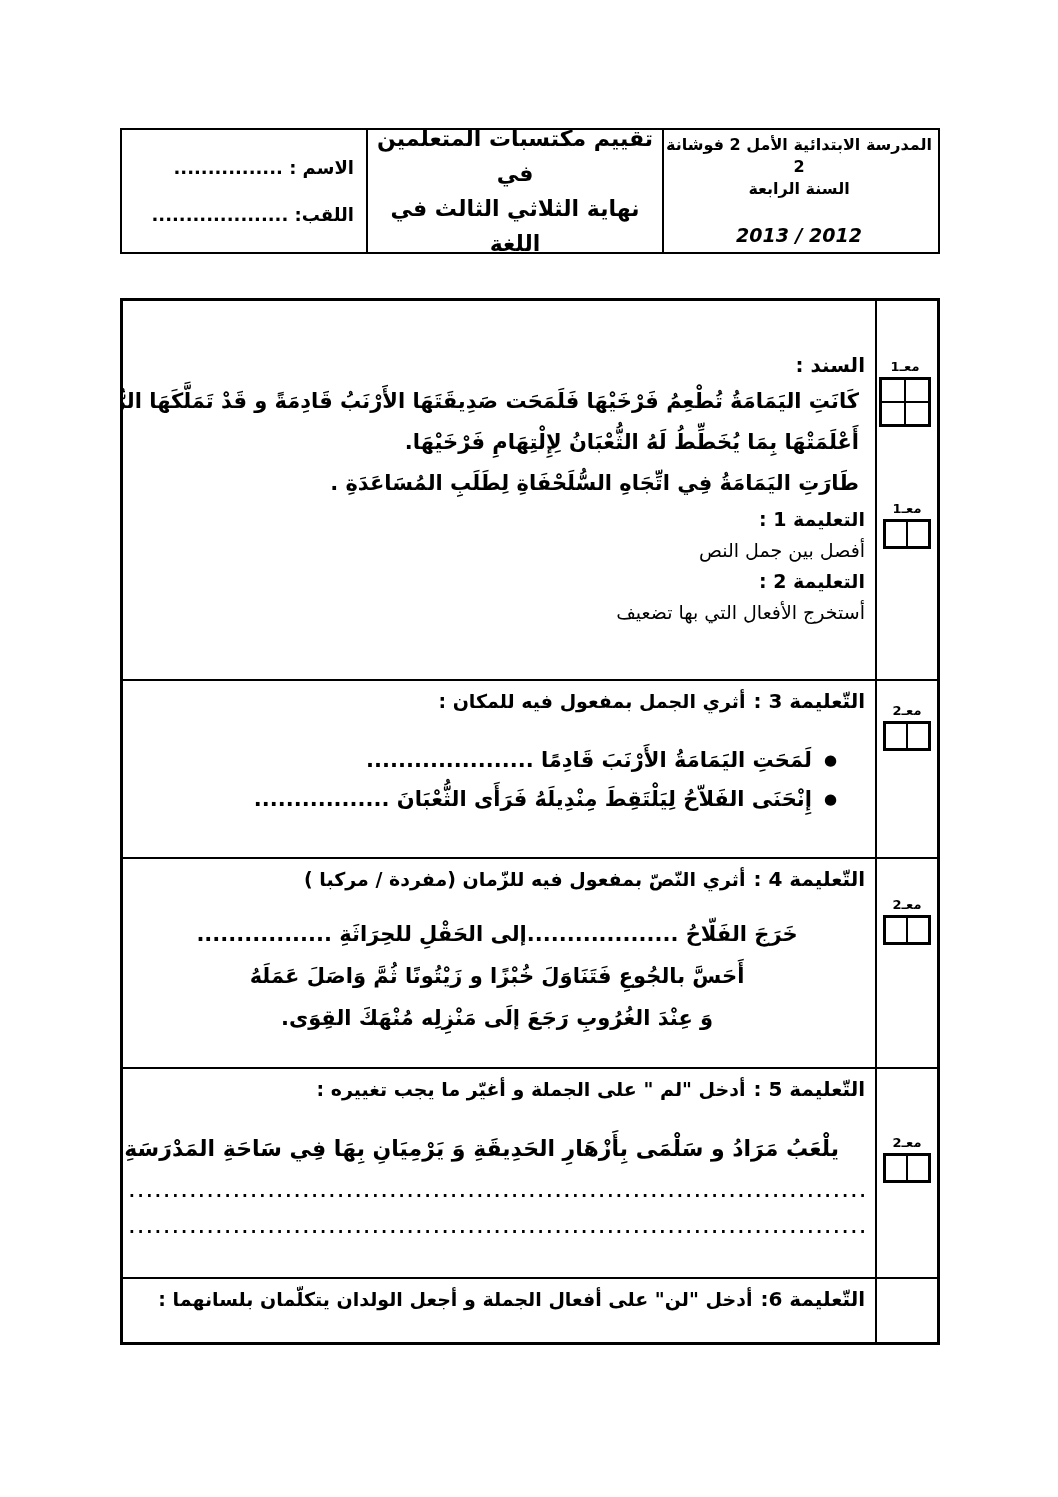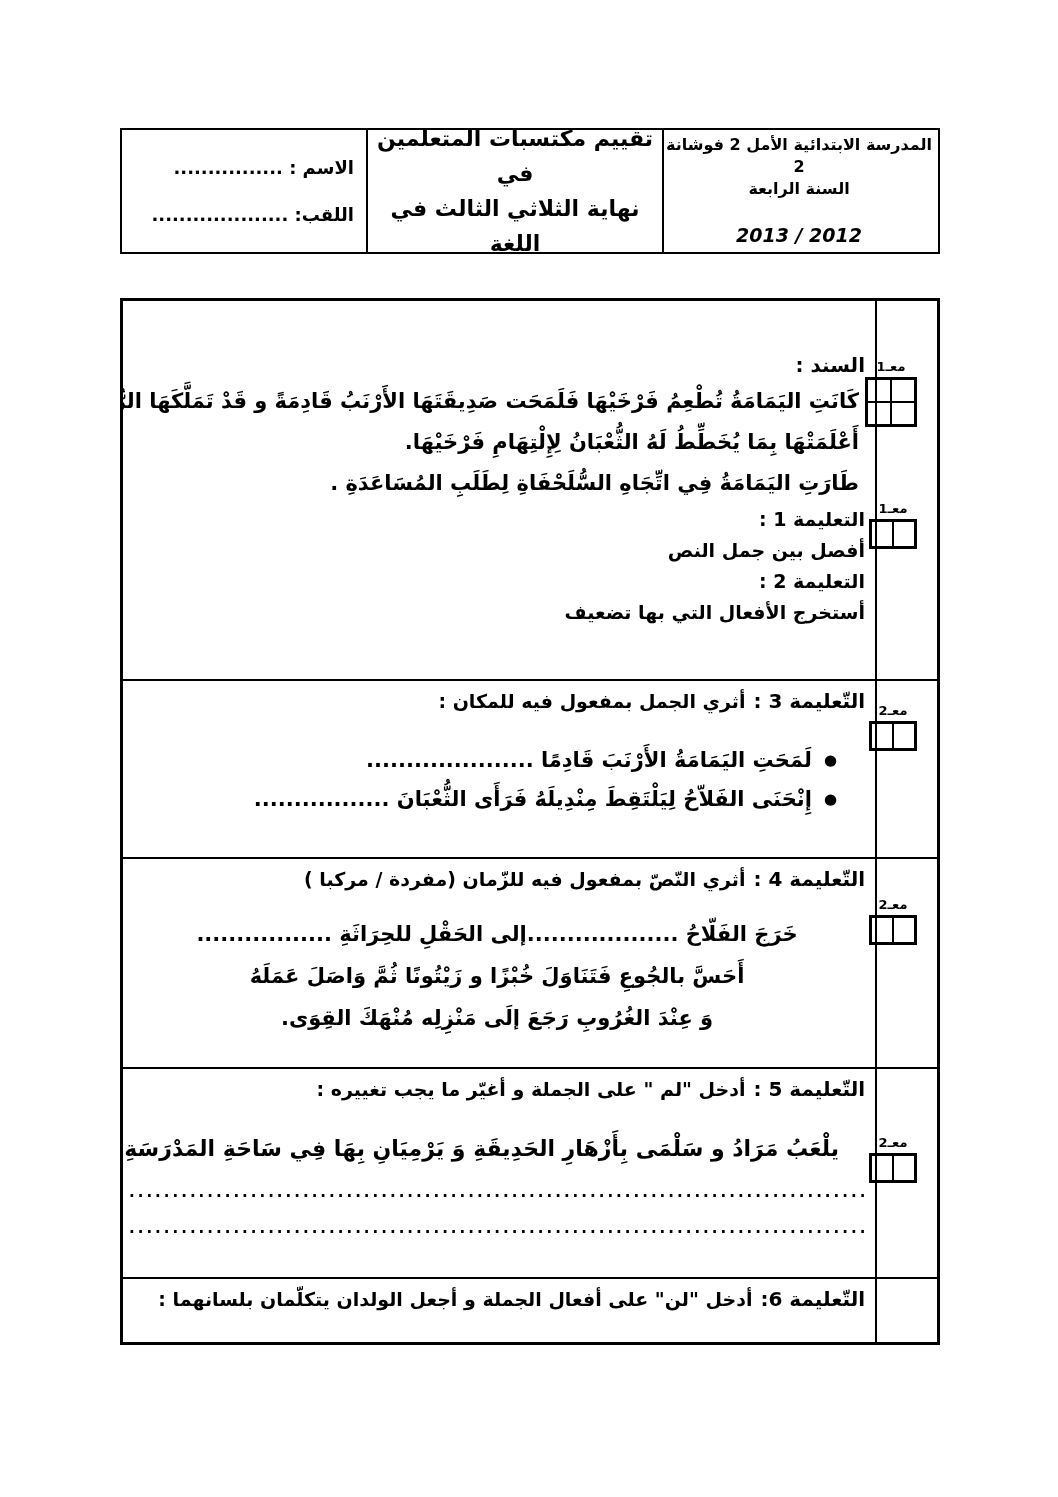--- a/index.html
+++ b/index.html
@@ -39,33 +39,33 @@
   .row{display:grid;grid-template-columns:62px 1fr;box-sizing:border-box;}
   .row.bordered{border-bottom:2px solid #000;}
   .margin-cell{position:relative;border-left:2px solid #000;box-sizing:border-box;}
   .content-cell{position:relative;box-sizing:border-box;padding:4px 10px 0 6px;overflow:hidden;}
   .r1{height:380px;}
   .r2{height:178px;}
   .r3{height:210px;}
   .r4{height:210px;}
   .r5{flex:1;}
   
-  .score-group{position:absolute;right:20px;display:flex;flex-direction:column;align-items:center;}
+  .score-group{position:absolute;right:6px;display:flex;flex-direction:column;align-items:center;}
   .score-label{font-size:13px;font-weight:800;line-height:16px;margin-bottom:2px;white-space:nowrap;}
   .boxgrid{display:grid;border:2px solid #000;}
   .boxgrid span{display:block;border:1px solid #000;box-sizing:border-box;}
   .grid4{grid-template-columns:repeat(2,24px);}
   .grid4 span{width:24px;height:23px;}
   .grid2{grid-template-columns:repeat(2,22px);}
   .grid2 span{width:22px;height:26px;}
   
   .sanad-heading{font-size:20px;font-weight:800;line-height:32px;margin-top:44px;}
   .sanad-line{font-size:21px;font-weight:700;line-height:41px;white-space:nowrap;padding-right:6px;}
   .task-inline-title{font-size:19px;font-weight:700;line-height:31px;}
-  .task-inline-text{font-size:19px;font-weight:700;line-height:31px;text-align:right;}
+  .task-inline-text{font-size:19px;font-weight:400;line-height:31px;text-align:right;}
   .task-title-row{display:flex;gap:8px;align-items:baseline;}
   .task-label{font-size:20px;font-weight:800;white-space:nowrap;}
   .task-prompt{font-size:19px;font-weight:700;}
   .bullets{margin-top:32px;margin-right:28px;display:flex;flex-direction:column;gap:9px;}
   .bullet-row{display:flex;align-items:center;gap:12px;font-size:21px;font-weight:700;line-height:30px;white-space:nowrap;}
   .bullet-dot{font-size:15px;line-height:30px;}
   .t4-lines{margin-top:22px;display:flex;flex-direction:column;align-items:center;}
   .t4-line{font-size:21px;font-weight:700;line-height:42px;text-align:center;white-space:nowrap;}
   .t5-sentence{margin-top:30px;margin-right:26px;font-size:22px;font-weight:700;line-height:36px;white-space:nowrap;}
   .dotted-line{margin-top:14px;font-size:15px;font-weight:700;letter-spacing:3px;line-height:22px;white-space:nowrap;overflow:hidden;direction:ltr;}

